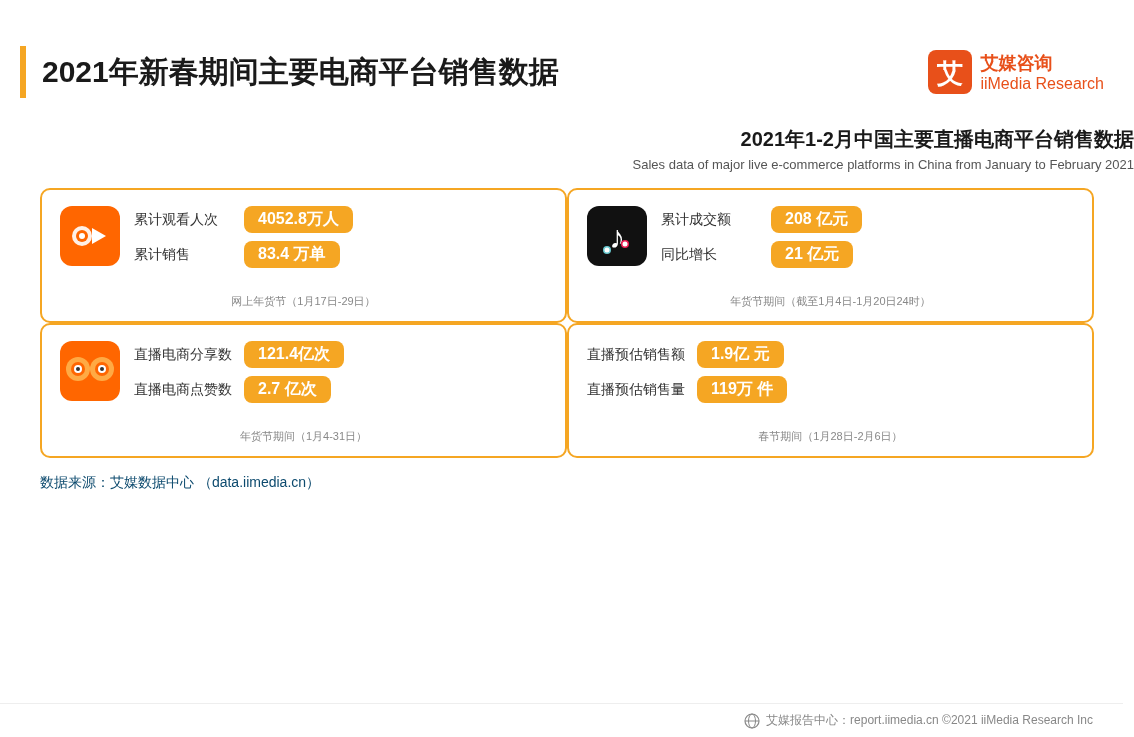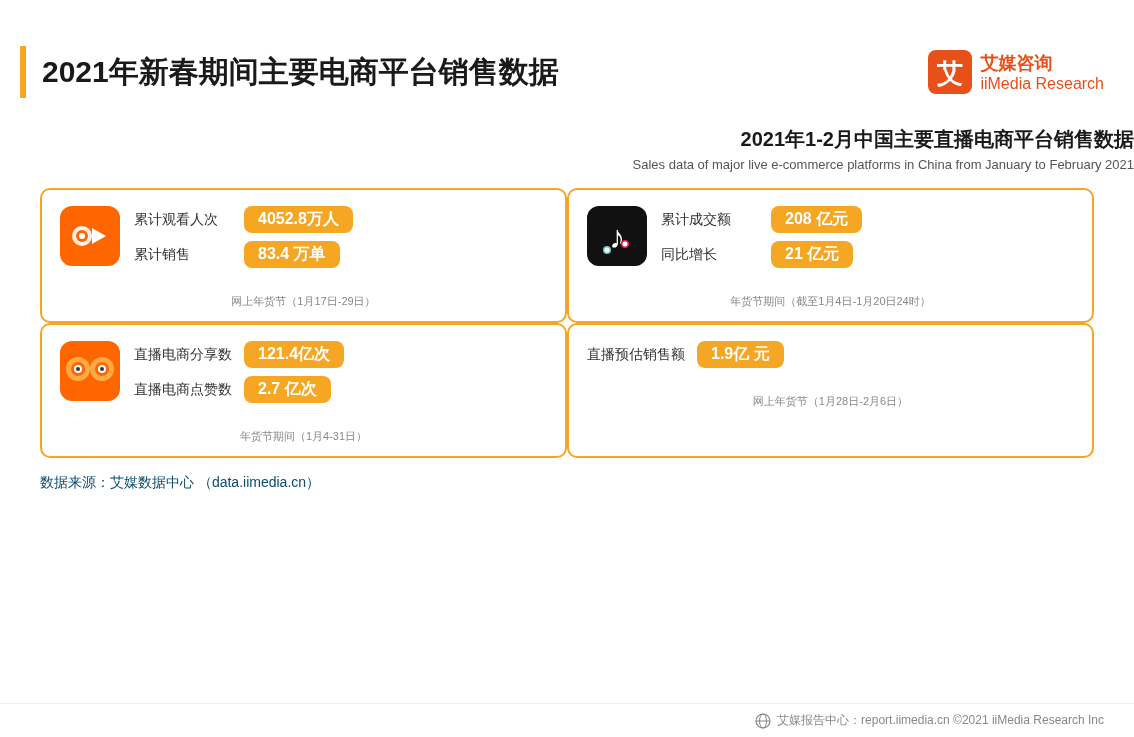--- a/index.html
+++ b/index.html
@@ -138,21 +138,21 @@
       color: #888;
       margin-top: 18px;
       text-align: center;
     }
 
     
     .footer {
       position: absolute;
       bottom: 0;
       left: 0;
-      right: 0;
+      right: 11px;
       display: flex;
       justify-content: space-between;
       align-items: center;
       padding: 8px 30px;
       border-top: 1px solid #eee;
     }
     .footer-right {
       font-size: 12px;
       color: #888;
       display: flex;
@@ -283,23 +283,27 @@
   </div>
 
   <div class="card">
     <div class="card-inner">
 
       <div class="card-stats">
         <div class="stat-row">
           <span class="stat-label">直播预估销售额</span>
           <span class="stat-value">1.9亿 元</span>
         </div>
-      </div>
-    </div>
-    <div class="card-footnote">网上年货节（1月28日-2月6日）</div>
+        <div class="stat-row">
+          <span class="stat-label">直播预估销售量</span>
+          <span class="stat-value">119万 件</span>
+        </div>
+      </div>
+    </div>
+    <div class="card-footnote">春节期间（1月28日-2月6日）</div>
   </div>
 
 </div>
 
 <div class="data-source">数据来源：艾媒数据中心  （data.iimedia.cn）</div>
 
 <div class="footer">
   <div></div>
   <div class="footer-right">
     <svg class="footer-globe" viewBox="0 0 16 16">

